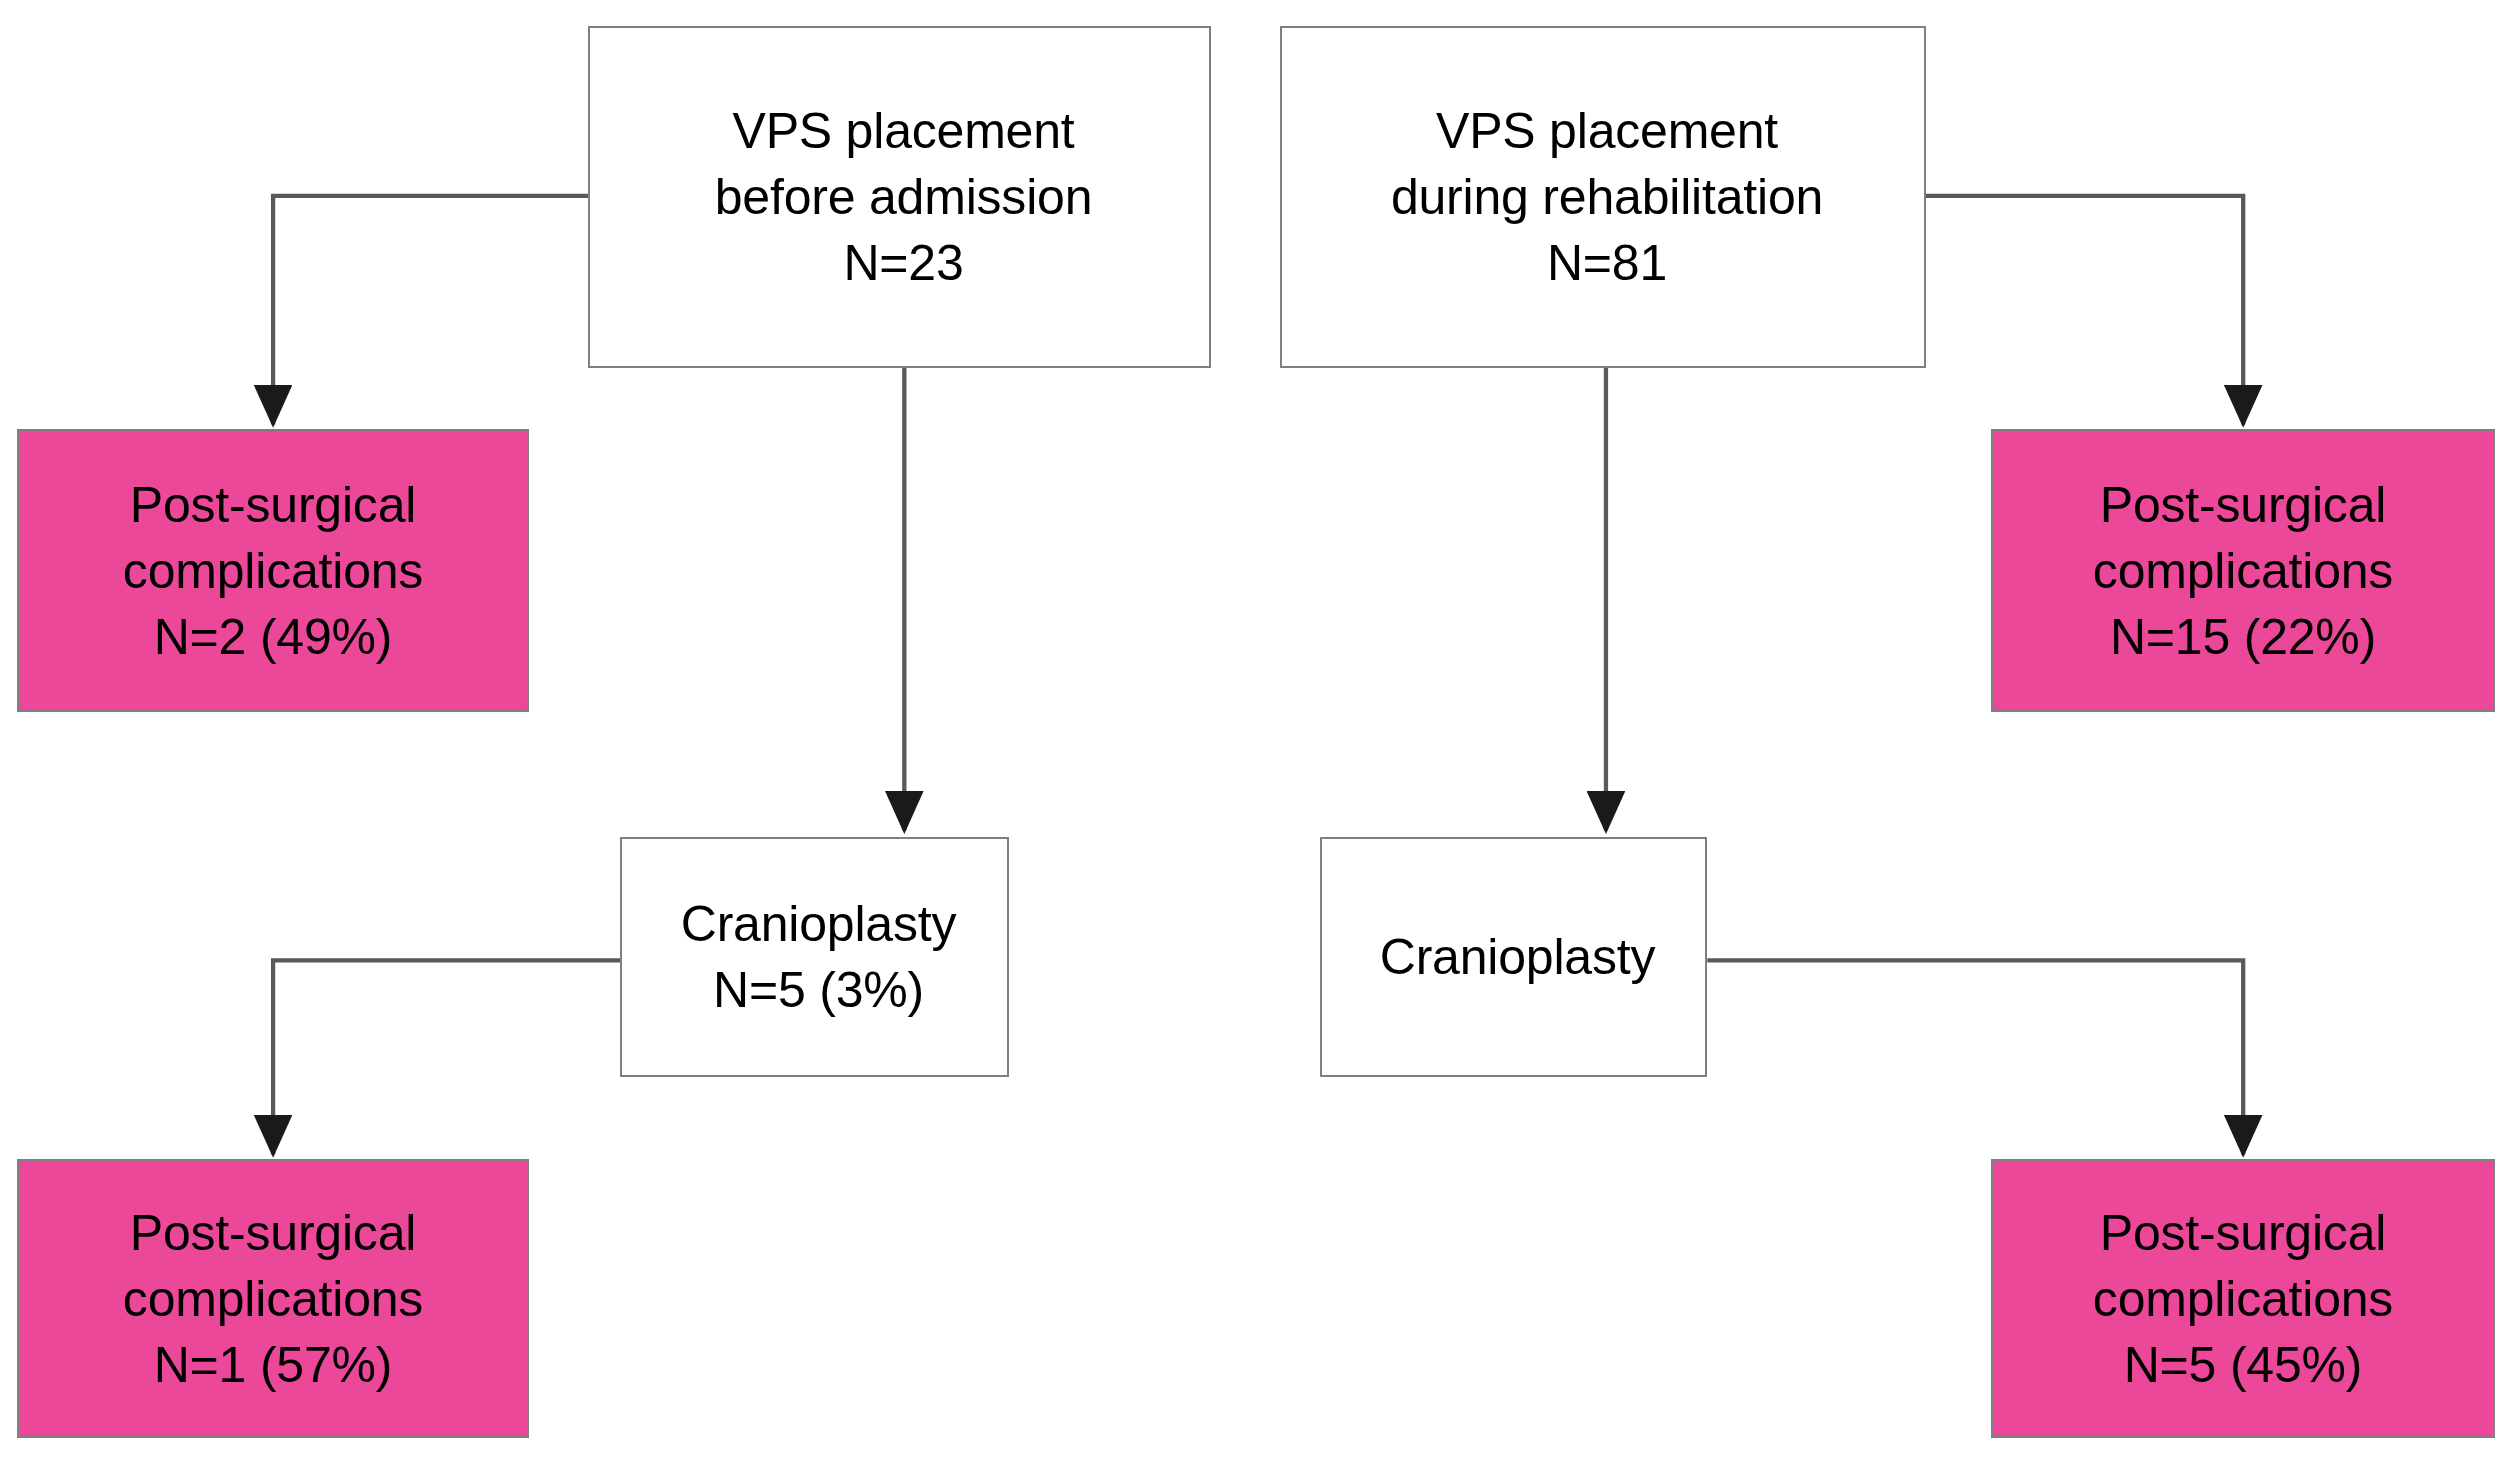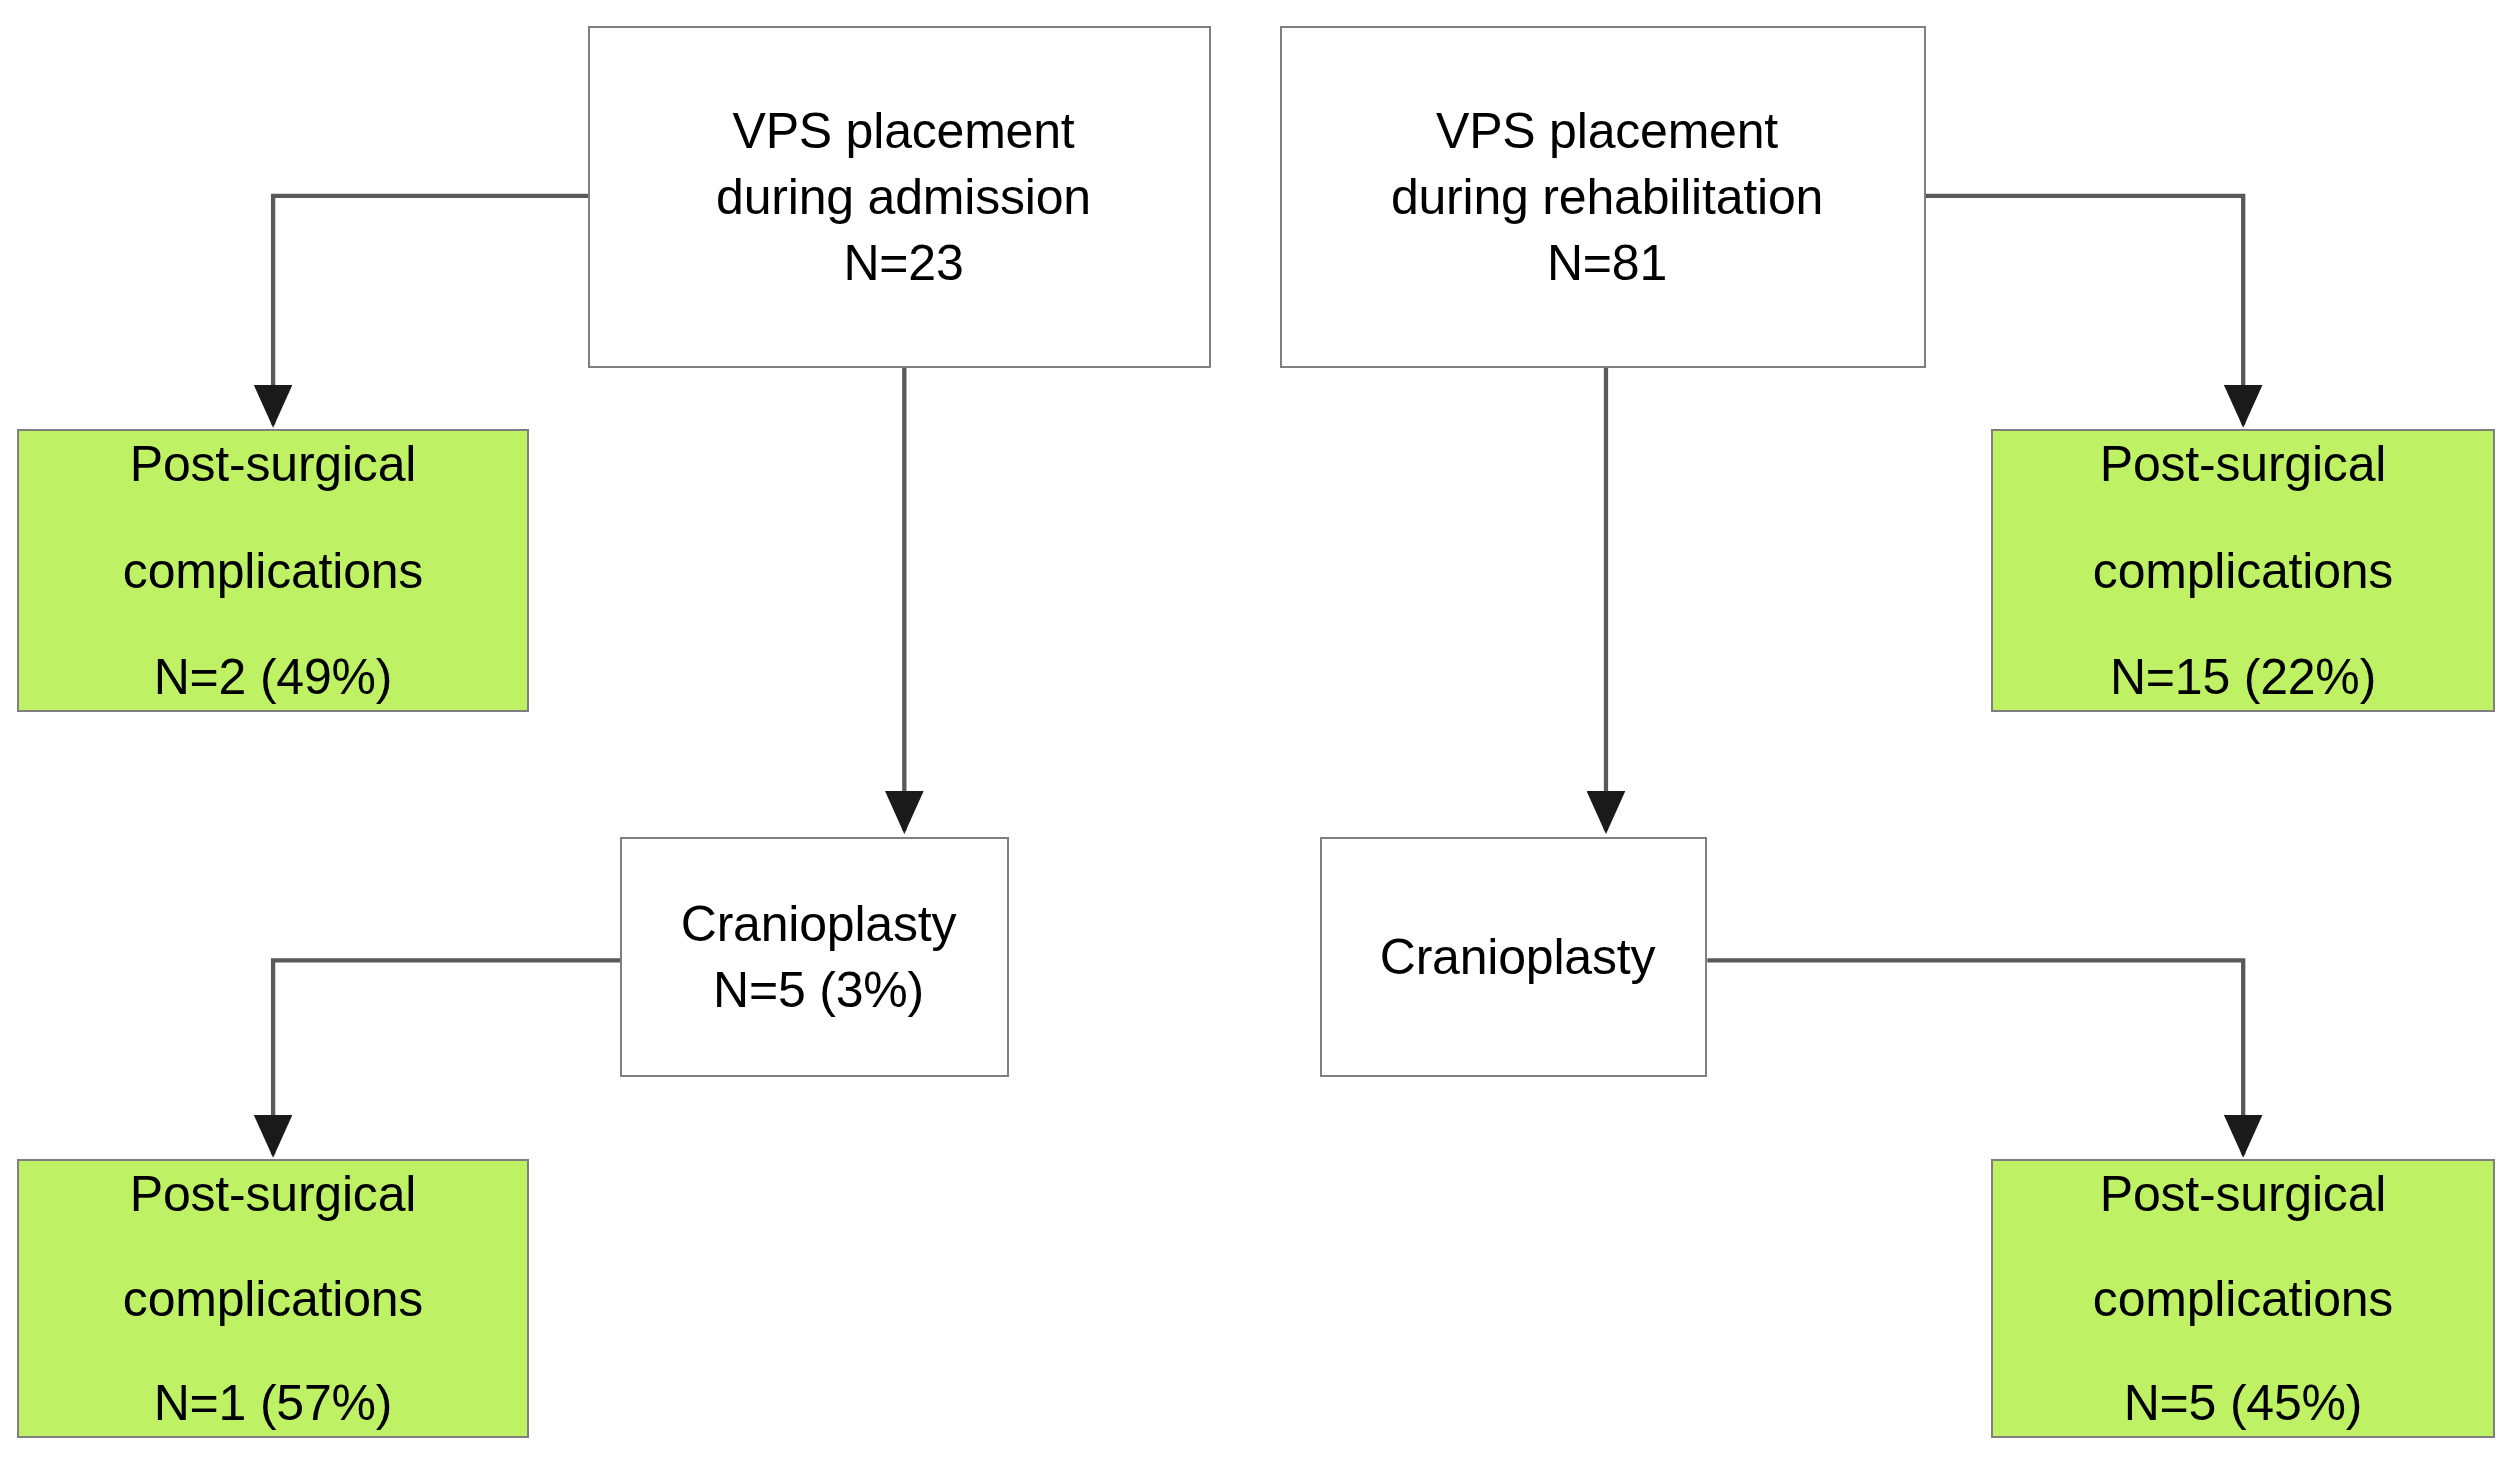--- a/index.html
+++ b/index.html
@@ -40,23 +40,22 @@
     line-height: 1.32;
     letter-spacing: -0.2px;
     font-family: "Liberation Sans", sans-serif;
   }
   .node-box.white {
     background: #ffffff;
     border: 2.6px solid #7f7f7f;
     padding-left: 8px;
   }
   .node-box.gray {
-    background: #bef264;
+    background: #ec4899;
     border: 2.6px solid #7f7f7f;
-    justify-content: space-between;
   }
   .node-line {
     display: block;
     white-space: pre;
   }
 </style>
 </head>
 <body>
 
 <div id="flowchart-root">
@@ -76,21 +75,21 @@
 
     <path d="M1870,428 L1870,967" fill="none" stroke="#595959" stroke-width="5" marker-end="url(#arrowhead)"></path>
 
     <path d="M722,1118 L318,1118 L318,1344" fill="none" stroke="#595959" stroke-width="5" marker-end="url(#arrowhead)"></path>
 
     <path d="M1988,1118 L2612,1118 L2612,1344" fill="none" stroke="#595959" stroke-width="5" marker-end="url(#arrowhead)"></path>
   </svg>
 
   <div class="node-box white" style="left:588px; top:26px; width:623px; height:342px;">
     <span class="node-line">VPS placement</span>
-    <span class="node-line">during admission</span>
+    <span class="node-line">before admission</span>
     <span class="node-line">N=23</span>
   </div>
 
   <div class="node-box white" style="left:1280px; top:26px; width:646px; height:342px;">
     <span class="node-line">VPS placement</span>
     <span class="node-line">during rehabilitation</span>
     <span class="node-line">N=81</span>
   </div>
 
   <div class="node-box gray" style="left:17px; top:429px; width:512px; height:283px;">

